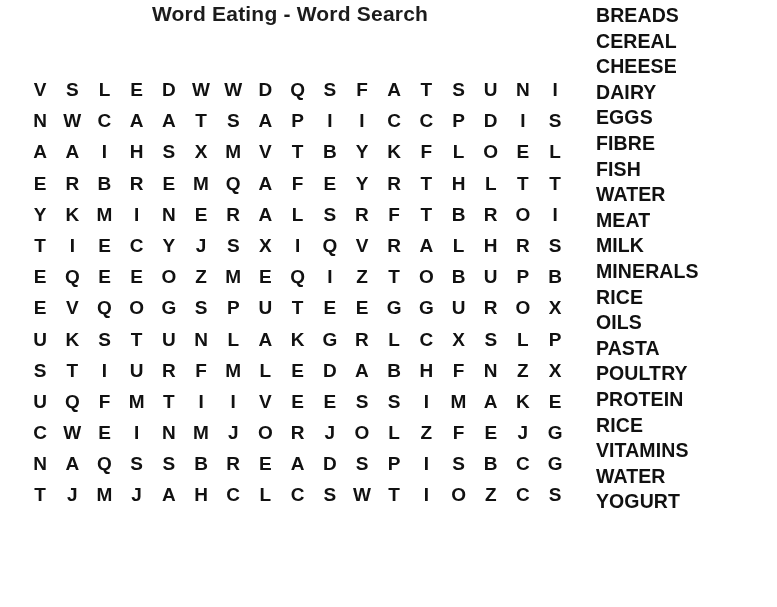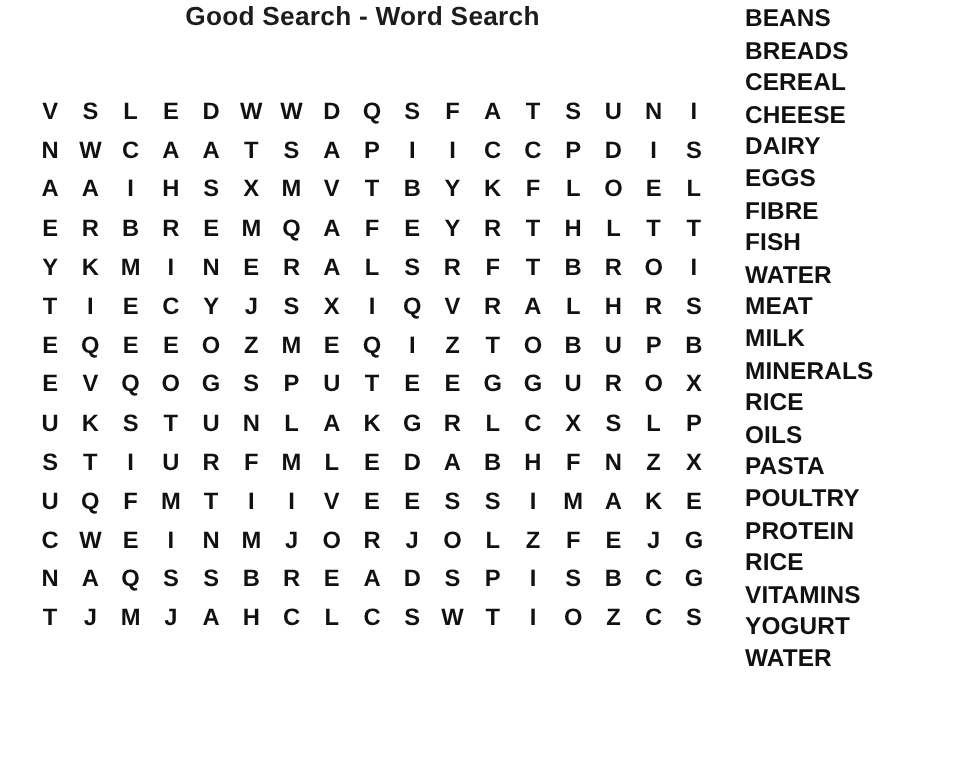--- a/index.html
+++ b/index.html
@@ -69,21 +69,21 @@
     color: #111111;
     white-space: nowrap;
     letter-spacing: 0.1px;
   }
 </style>
 </head>
 <body>
 
 <div id="page">
 
-  <div class="puzzle-title">Good Search - Word Search</div>
+  <div class="puzzle-title">Word Eating - Word Search</div>
 
   <div class="grid" id="grid">
       <div class="grid-cell">V</div>
       <div class="grid-cell">S</div>
       <div class="grid-cell">L</div>
       <div class="grid-cell">E</div>
       <div class="grid-cell">D</div>
       <div class="grid-cell">W</div>
       <div class="grid-cell">W</div>
       <div class="grid-cell">D</div>
@@ -313,36 +313,35 @@
       <div class="grid-cell">W</div>
       <div class="grid-cell">T</div>
       <div class="grid-cell">I</div>
       <div class="grid-cell">O</div>
       <div class="grid-cell">Z</div>
       <div class="grid-cell">C</div>
       <div class="grid-cell">S</div>
     </div>
 
   <div class="word-list" id="word-list">
-      <div class="word-item">BEANS</div>
       <div class="word-item">BREADS</div>
       <div class="word-item">CEREAL</div>
       <div class="word-item">CHEESE</div>
       <div class="word-item">DAIRY</div>
       <div class="word-item">EGGS</div>
       <div class="word-item">FIBRE</div>
       <div class="word-item">FISH</div>
       <div class="word-item">WATER</div>
       <div class="word-item">MEAT</div>
       <div class="word-item">MILK</div>
       <div class="word-item">MINERALS</div>
       <div class="word-item">RICE</div>
       <div class="word-item">OILS</div>
       <div class="word-item">PASTA</div>
       <div class="word-item">POULTRY</div>
       <div class="word-item">PROTEIN</div>
       <div class="word-item">RICE</div>
       <div class="word-item">VITAMINS</div>
+      <div class="word-item">WATER</div>
       <div class="word-item">YOGURT</div>
-      <div class="word-item">WATER</div>
     </div>
 
 </div>
 
 </body></html>

